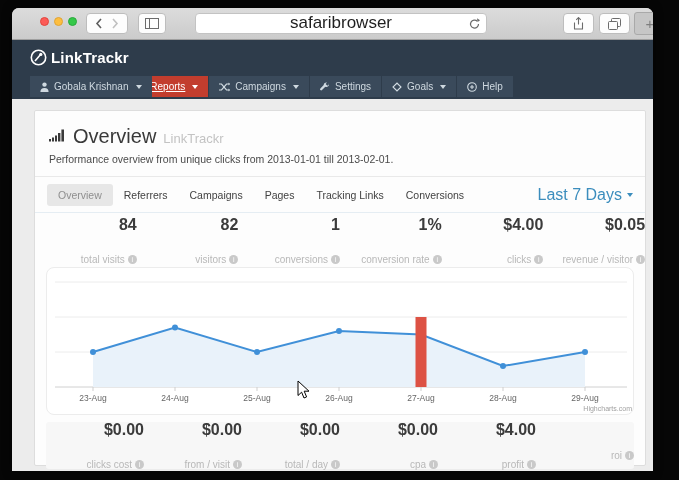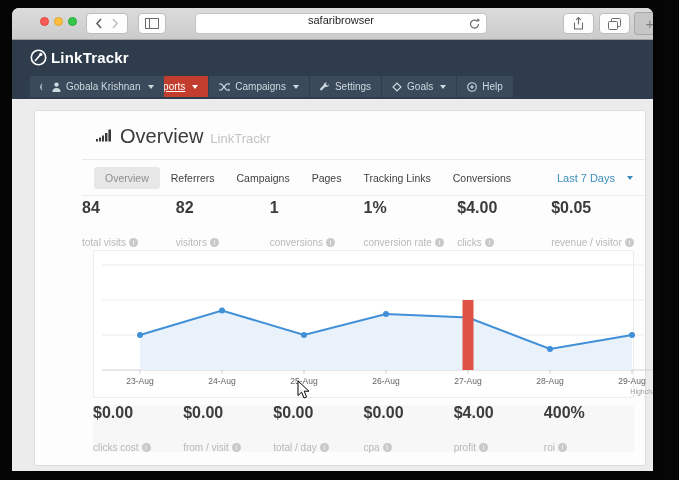--- a/index.html
+++ b/index.html
@@ -16,69 +16,69 @@
   .light { width:9px; height:9px; border-radius:50%; }
   .light.red{ background:#fc5b57; border:1px solid #e2463f;}
   .light.yellow{ background:#fdbe3f; border:1px solid #e0a436;}
   .light.green{ background:#34c848; border:1px solid #2aa93c;}
   .tb-btn { position:absolute; top:5px; height:21px; background:#fdfdfd; border:1px solid #bdbdbd;
             border-radius:4px; display:flex; align-items:center; justify-content:center; color:#6b6b6b; }
   .navgroup { left:74px; width:42px; }
   .navgroup svg { margin:0 4px; }
   .sidebar-btn { left:126px; width:28px; }
   .urlbar { position:absolute; left:183px; top:5px; width:292px; height:21px; background:#fff;
-            border:1px solid #c3c3c3; border-radius:4px; font-size:11px; color:#1f1f1f;
-            display:flex; align-items:flex-start; justify-content:center; }
+            border:1px solid #c3c3c3; border-radius:4px; font-size:17px; color:#1f1f1f;
+            display:flex; align-items:flex-end; justify-content:center; }
   .urlbar .reload { position:absolute; right:6px; top:4px; }
   .share-btn { left:551px; width:31px; }
   .tabs-btn { left:587px; width:31px; }
   .plus-btn { left:622px; width:32px; height:23px; top:4px; background:#c6c6c6; border:1px solid #a9a9a9;
               border-radius:3px 0 0 3px; color:#7e7e7e; font-size:15px; }
   .plus-btn::after{ content:"+"; }
 
   
   .appbar { position:absolute; left:0; top:32px; width:100%; height:59px; background:#2e3c4b; }
   .redline { position:absolute; left:0; top:91px; width:100%; height:3px; background:#c0392b; }
   .logo { position:absolute; left:18px; top:9px; display:flex; align-items:center; gap:4px; color:#fff; }
   .logo-text { font-size:15px; font-weight:bold; letter-spacing:.2px; }
   .mainnav { position:absolute; left:18px; top:36px; display:flex; }
   .nav-item { display:flex; align-items:center; gap:5px; height:21px; padding:0 10px;
               background:#3a4a5b; color:#cfd9e0; font-size:10px; margin-right:1px; cursor:pointer; }
   .nav-item.active { background:#c23d2e; color:#fff;text-decoration:underline; }
-  .usernav { position:absolute; right:12px; top:36px;margin-left:12px; }
+  .usernav { position:absolute; right:12px; top:36px; }
   .caret { width:0; height:0; border-left:3px solid transparent; border-right:3px solid transparent;
            border-top:4px solid currentColor; display:inline-block; margin-left:2px; }
 
   
   .content { position:absolute; left:0; top:94px; width:100%; height:369px; background:#ececec; }
   .card { position:absolute; left:22px; top:8px; width:612px; height:356px; background:#fdfdfd;
-          border:1px solid #ddd; border-radius:2px;padding-left:47px; }
+          border:1px solid #ddd; border-radius:2px; }
   .page-head { padding:14px 14px 11px; border-bottom:1px solid #e9e9e9; }
   .title-row { display:flex; align-items:baseline; gap:7px; }
   .page-title { font-size:20px; color:#3a3a3a; font-weight:500; }
   .title-suffix { font-size:13px; color:#c3c3c3; }
   .subtitle { font-size:10.5px; color:#4a4a4a; margin-top:5px; }
 
   .tabs-row { display:flex; align-items:center; height:36px; padding:0 12px;
               border-bottom:1px solid #e5edf3; }
   .tab { font-size:10.5px; color:#424242; padding:5px 11px; border-radius:3px; cursor:pointer; }
   .tab.active { background:#e7e7e7; color:#8f8f8f; }
-  .daterange { margin-left:auto; font-size:11px; color:#3b8dbd; cursor:pointer;
-               display:flex; align-items:center; gap:10px; }
+  .daterange { margin-left:auto; font-size:16px; color:#3b8dbd; cursor:pointer;
+               display:flex; align-items:center; gap:3px; }
 
   .stats-row { display:flex; height:54px; align-items:center; }
-  .stat { flex:1; text-align:left; }
+  .stat { flex:1; text-align:right; }
   .stat-value { font-size:16px; font-weight:bold; color:#3b3b3b; }
   .stat-label { font-size:10px; color:#b8b8b8; margin-top:20px; }
   .info { display:inline-block; width:9px; height:9px; border-radius:50%; background:#c9c9c9;
           color:#fff; font-size:7px; line-height:9px; text-align:center; font-style:normal;
           margin-left:3px; vertical-align:1px; }
   .info::after { content:"i"; }
 
-  .chart-panel { margin:0 11px; height:148px; border:1px solid #ececec; border-radius:2px;
+  .chart-panel { margin:0 11px; height:148px; border:1px solid #ececec; border-radius:8px;
                  position:relative; background:#fff; }
   .bottom-stats { margin:7px 11px 0; height:47px; background:#f7f7f7; border-radius:3px;
                   display:flex; align-items:center; }
   .bottom-stats .stat-value { font-size:16px; }
 
   .cursor { position:absolute; left:285px; top:278px; z-index:20; }
 </style>
 </head>
 <body>
 
@@ -209,20 +209,21 @@
             <svg width="17" height="15" viewBox="0 0 17 15">
                 <rect x="0" y="11" width="2" height="2.5" fill="#3a3a3a"></rect>
                 <rect x="3" y="9.5" width="2" height="4" fill="#3a3a3a"></rect>
                 <rect x="6" y="7.5" width="2" height="6" fill="#3a3a3a"></rect>
                 <rect x="9" y="5" width="2.4" height="8.5" fill="#3a3a3a"></rect>
                 <rect x="12.4" y="1.5" width="2.6" height="12" fill="#3a3a3a"></rect>
               </svg>
             <span class="page-title">Overview</span>
             <span class="title-suffix">LinkTrackr</span>
           </div>
+          <div class="subtitle">Performance overview from unique clicks from 2013-01-01 till 2013-02-01.</div>
         </div>
 
         <div class="tabs-row">
           <span class="tab active">Overview</span>
           <span class="tab">Referrers</span>
           <span class="tab">Campaigns</span>
           <span class="tab">Pages</span>
           <span class="tab">Tracking Links</span>
           <span class="tab">Conversions</span>
           <span class="daterange">
@@ -307,21 +308,20 @@
             </div>
           <div class="stat">
               <div class="stat-value">$0.00</div>
               <div class="stat-label"><span>cpa</span><i class="info"></i></div>
             </div>
           <div class="stat">
               <div class="stat-value">$4.00</div>
               <div class="stat-label"><span>profit</span><i class="info"></i></div>
             </div>
           <div class="stat">
-              <div class="stat-value">400%</div>
               <div class="stat-label"><span>roi</span><i class="info"></i></div>
             </div>
         </div>
 
       </div>
 
       <svg class="cursor" width="13" height="19" viewBox="0 0 13 19">
         <path d="M1 1 L1 15.5 L4.6 12.2 L7 18 L9.6 16.9 L7.2 11.2 L12 11.2 Z" fill="#fff" stroke="#000" stroke-width="1"></path>
       </svg>
     </div>

